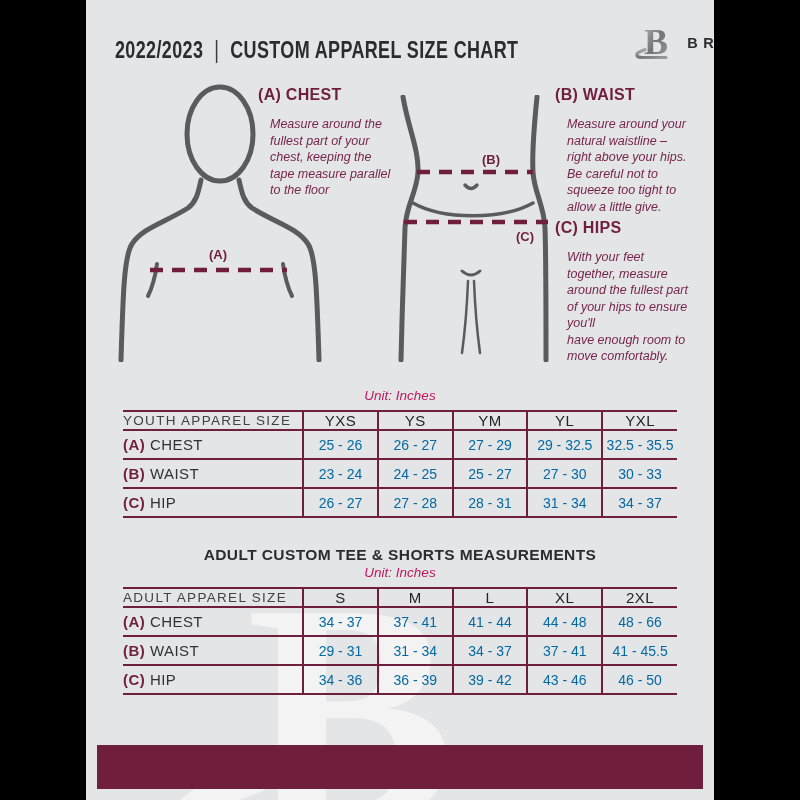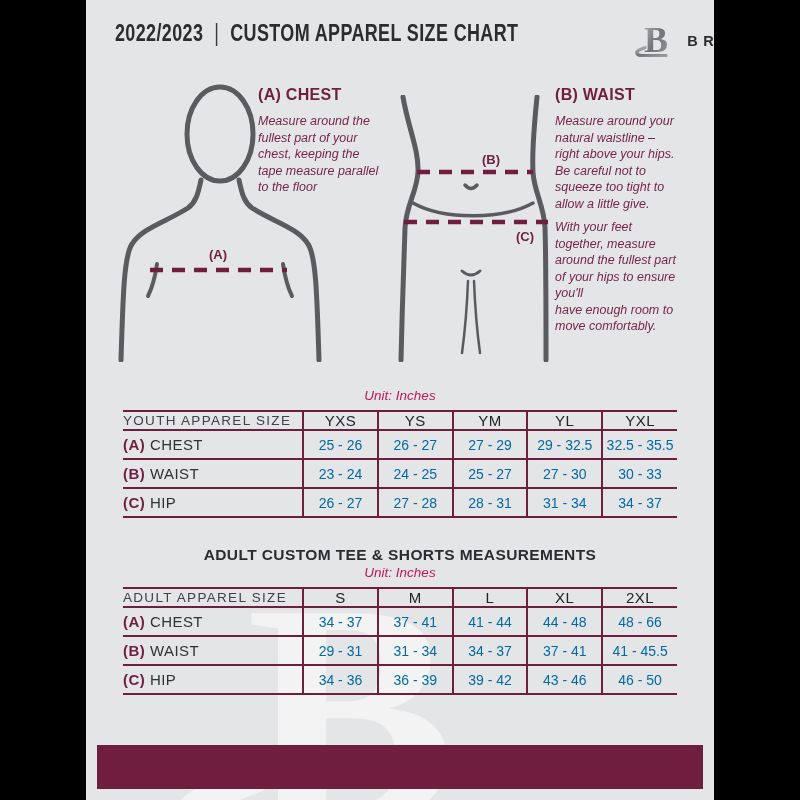--- a/index.html
+++ b/index.html
@@ -6,31 +6,31 @@
   body{
     width:800px;height:800px;position:relative;background:#000;
     font-family:"Liberation Sans",sans-serif;overflow:hidden;
   }
   .flyer{
     position:absolute;left:86px;top:0;width:628px;height:800px;
     background:#e4e5e7;overflow:hidden;
   }
   
   .header{position:absolute;left:29px;right:26px;top:20px;height:44px;
-    display:flex;align-items:flex-start;justify-content:space-between;}
+    display:flex;align-items:flex-end;justify-content:space-between;}
   .header-title{display:flex;align-items:center;white-space:pre;
     font-weight:700;font-size:23px;color:#2b2c2e;letter-spacing:.5px;
     transform:scaleX(.78);transform-origin:left center;}
   .header-title .divider{margin:0 14px;font-weight:400;color:#3a3b3d;}
   .brand{display:flex;align-items:center;gap:9px;}
   .brand-name{font-weight:700;font-size:14.5px;letter-spacing:5.5px;color:#2b2d30;}
   
   .guide{position:absolute;color:#74204a;}
   .guide h3{margin:0 0 9px 0;font-size:16px;font-weight:700;color:#6f1e3e;letter-spacing:.3px;}
-  .guide p{margin:0;font-size:12.5px;font-style:italic;line-height:1.32;
+  .guide p{margin:12px;font-size:12.5px;font-style:italic;line-height:1.32;
     white-space:pre-line;color:#76254c;}
   .guide-chest{left:172px;top:86px;width:175px;}
   .guide-waist{left:469px;top:86px;width:158px;}
   .guide-hips{left:469px;top:219px;width:162px;}
   
   .fig{position:absolute;}
   .fig-upper{left:22px;top:80px;}
   .fig-lower{left:302px;top:95px;}
   
   .section-title{position:absolute;left:0;width:628px;text-align:center;
@@ -134,20 +134,21 @@
   <div class="guide guide-waist">
     <h3>(B) WAIST</h3>
     <p>Measure around your
 natural waistline –
 right above your hips.
 Be careful not to
 squeeze too tight to
 allow a little give.</p>
   </div>
   <div class="guide guide-hips">
+    <h3>(C) HIPS</h3>
     <p>With your feet
 together, measure
 around the fullest part
 of your hips to ensure
 you'll
 have enough room to
 move comfortably.</p>
   </div>
 
   <div class="section-unit t-youth-unit">Unit: Inches</div>

